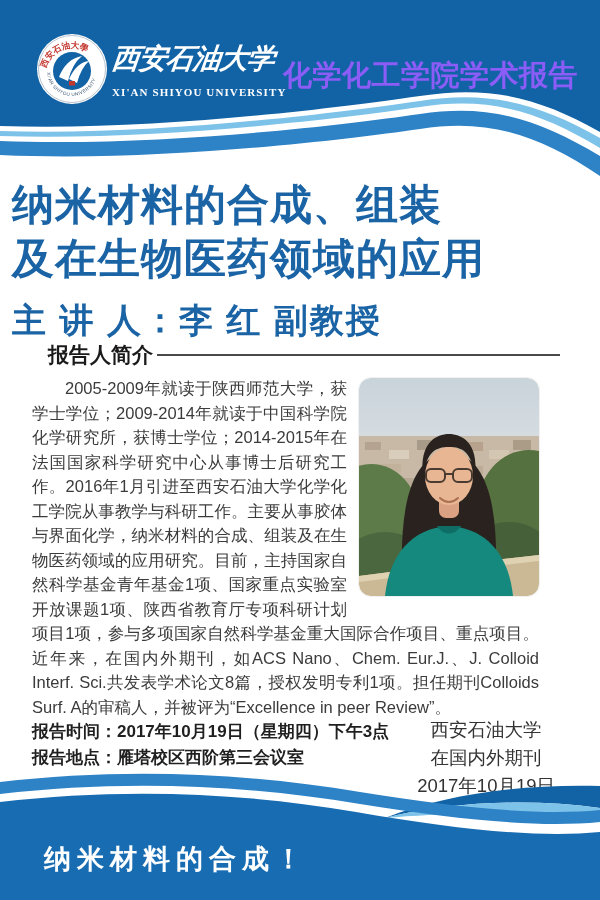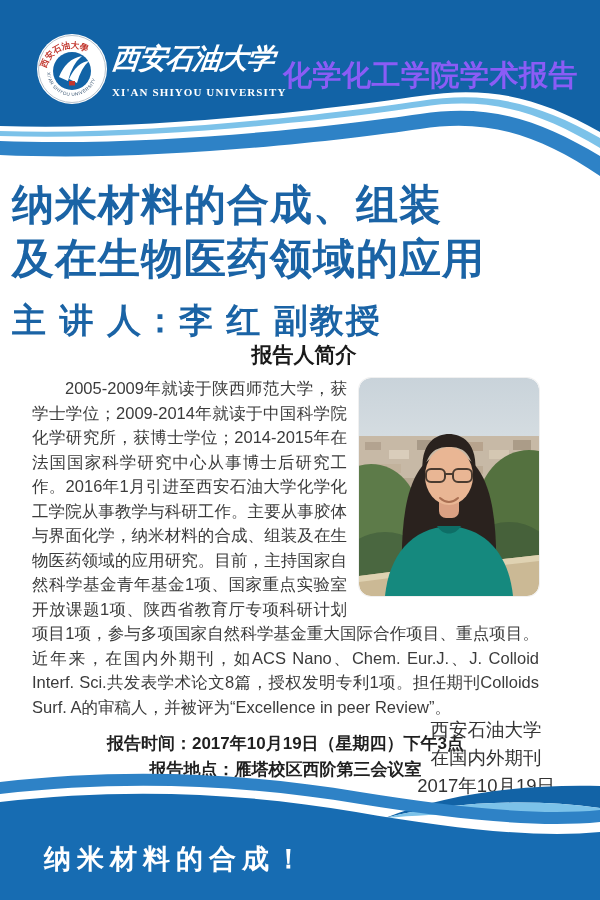--- a/index.html
+++ b/index.html
@@ -39,34 +39,34 @@
     position:absolute;left:283px;top:56px;width:310px;color:#8b5cf6;
     font-size:29px;font-weight:700;letter-spacing:0.5px;white-space:nowrap;
   }
   
   .lecture{position:absolute;top:178px;left:0;width:600px;color:var(--title-blue);padding-left:12px;}
   .lec-line{font-size:42px;font-weight:900;line-height:54px;letter-spacing:1px;}
   .speaker{margin-top:12px;font-size:34px;font-weight:800;letter-spacing:2px;}
   
   .section-head{
     position:absolute;top:341px;left:48px;right:40px;
-    display:flex;align-items:center;gap:4px;flex-direction:column;
+    display:flex;align-items:center;gap:4px;
   }
   .section-title{margin:0;font-size:21px;font-weight:800;color:#1a1a1a;white-space:nowrap;}
   .section-rule{flex:1;height:2px;background:#4a4a4a;}
   .bio{position:absolute;top:376px;left:32px;width:507px;color:var(--body-text);}
   .bio p{
     margin:0;font-size:16.5px;line-height:24.5px;text-align:justify;text-indent:2em;
   }
   .photo{
     float:right;width:180px;height:218px;margin:2px 0 8px 12px;
     border-radius:12px;overflow:hidden;box-shadow:0 0 0 1px rgba(0,0,0,0.06);
   }
   .photo svg{display:block;width:180px;height:218px;}
-  .meta{clear:both;margin-top:12px;font-size:17px;font-weight:600;line-height:26px;color:#1f1f1f;text-align:center;}
+  .meta{clear:both;font-size:17px;font-weight:600;line-height:26px;color:#1f1f1f;}
   
   .signature{
     position:absolute;top:716px;right:45px;text-align:center;
     font-size:18.5px;line-height:28px;color:#333;
   }
   
   .ftr-svg{position:absolute;bottom:0;left:0;display:block;}
   .welcome{
     position:absolute;left:44px;top:841px;color:#fff;
     font-size:27px;font-weight:600;letter-spacing:6px;white-space:nowrap;

